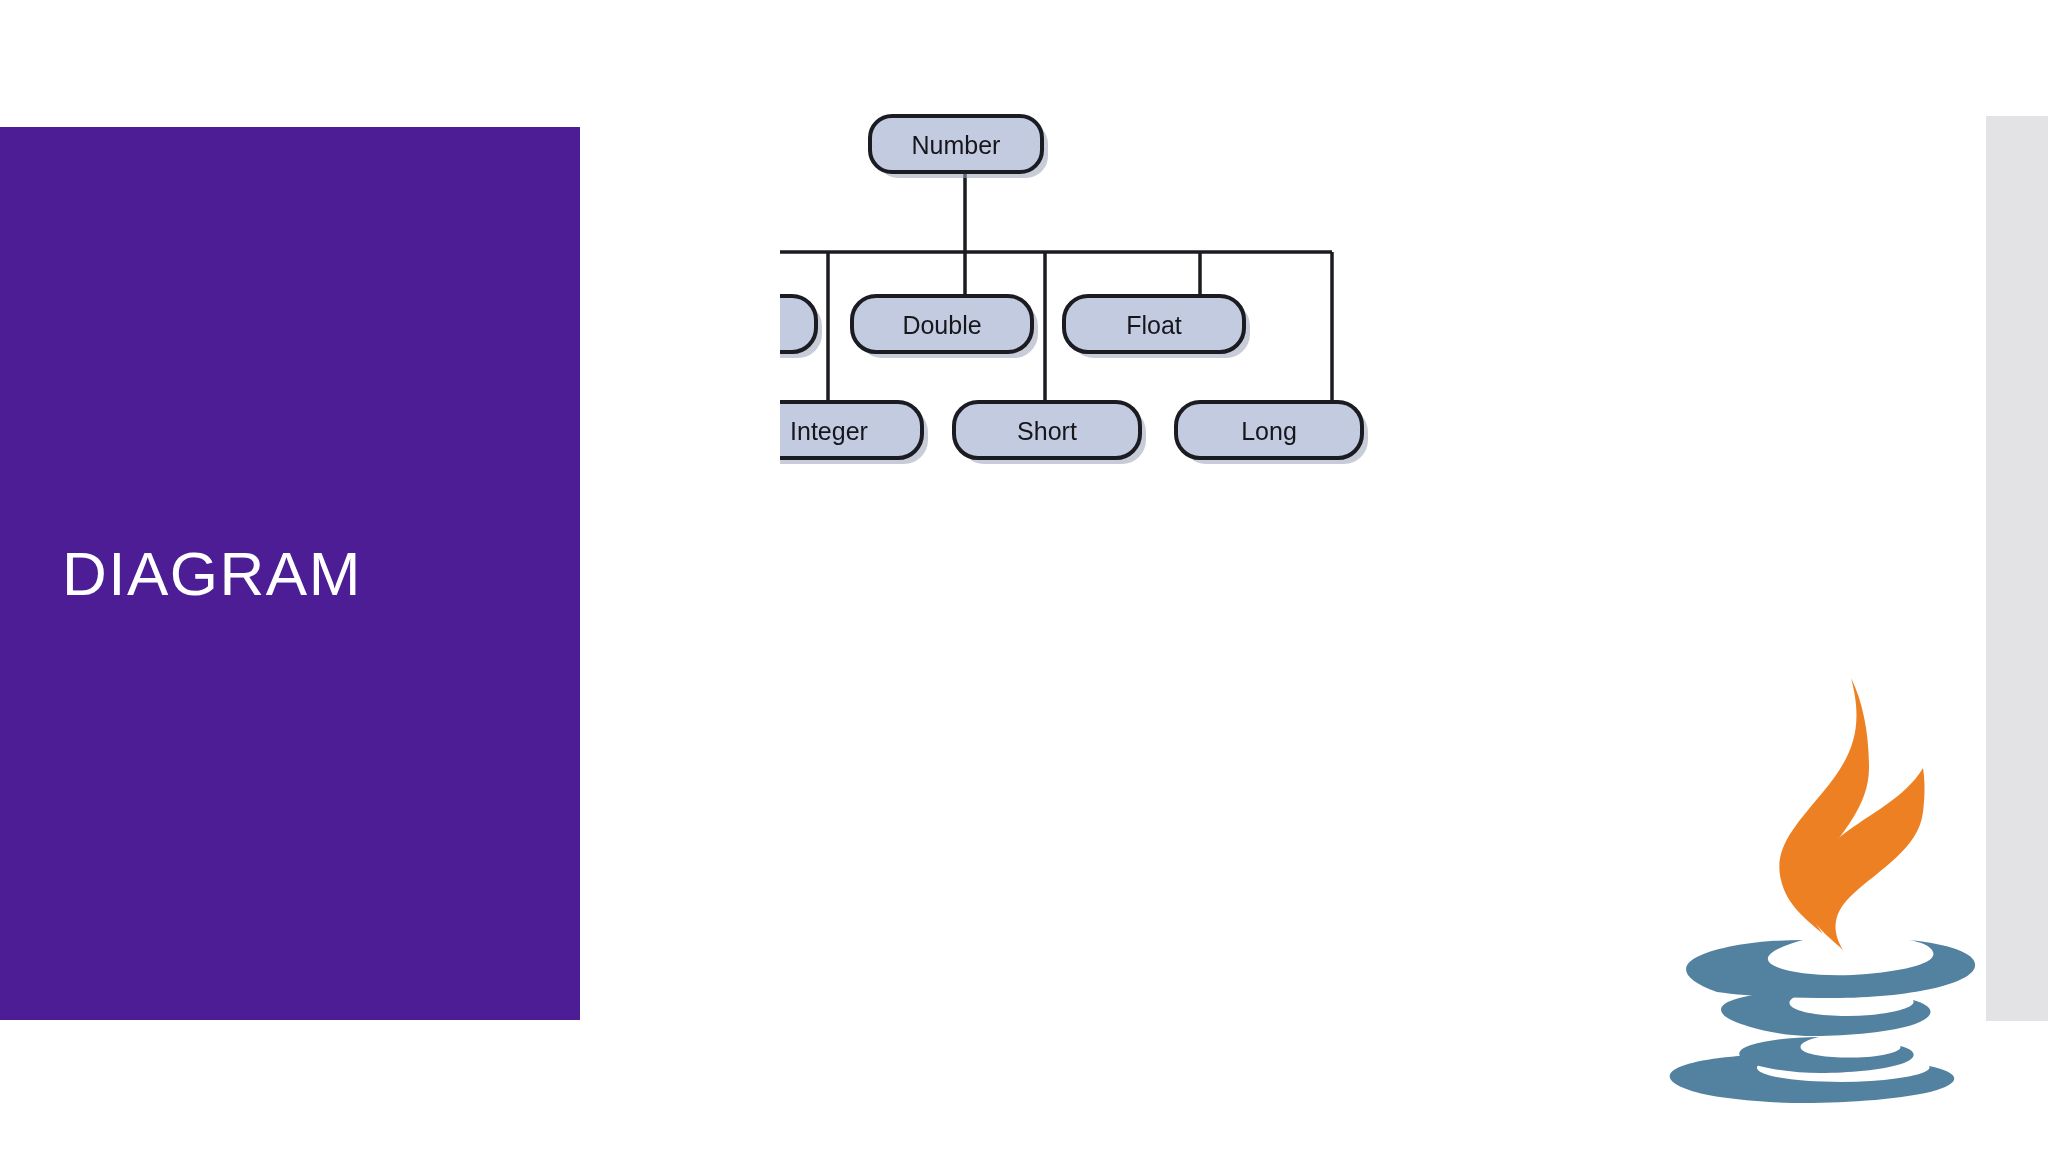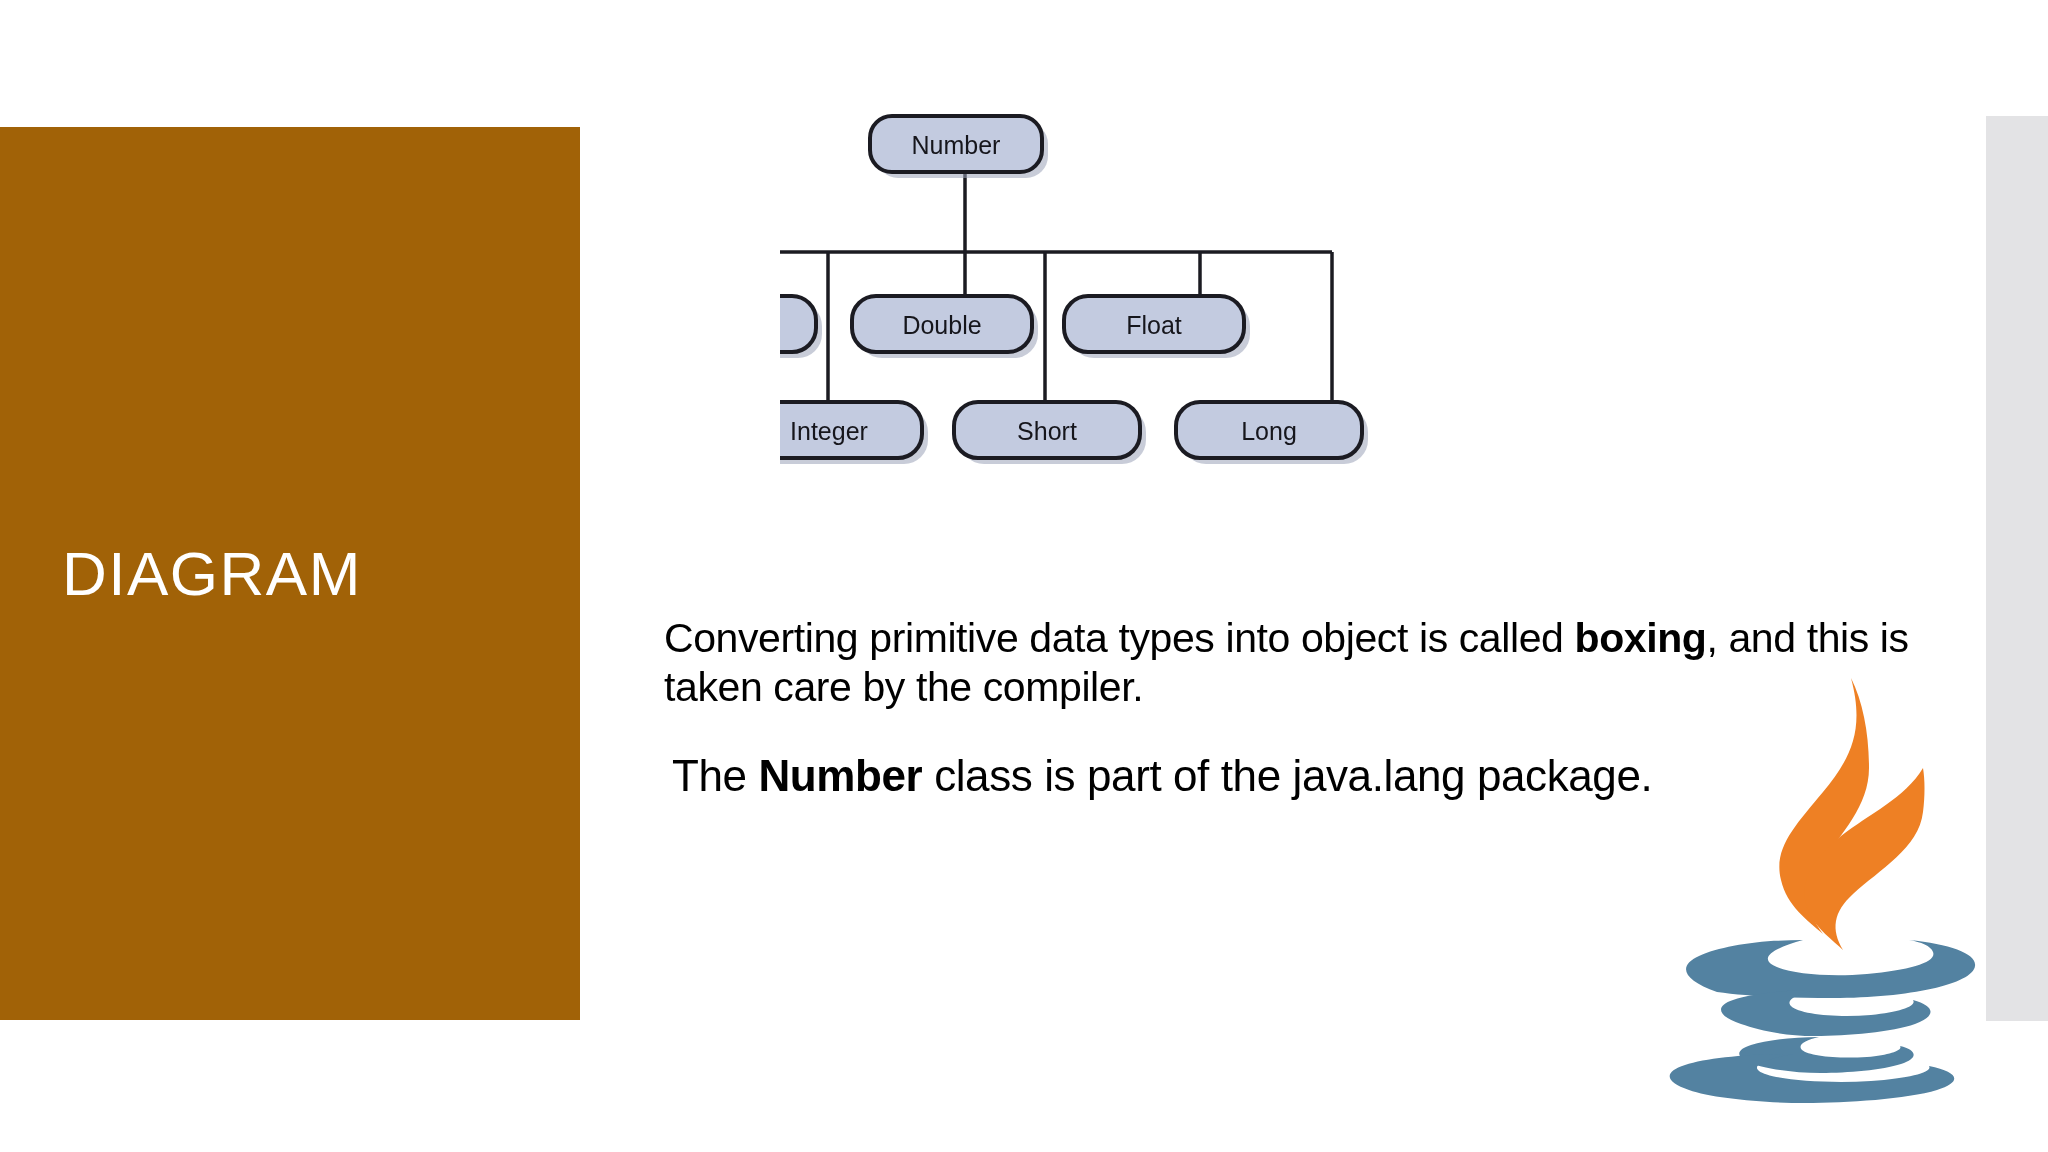--- a/index.html
+++ b/index.html
@@ -24,21 +24,21 @@
     background: #ffffff;
   }
 
   
   #title-panel {
     position: absolute;
     left: 0;
     top: 127px;
     width: 580px;
     height: 893px;
-    background: #a16207;
+    background: #4c1d95;
     display: flex;
     align-items: center;
     justify-content: flex-start;
   }
   #title-text {
     color: #ffffff;
     font-family: "Liberation Sans", sans-serif;
     font-size: 62px;
     font-weight: 400;
     letter-spacing: 1.5px;
@@ -190,25 +190,20 @@
       </g>
 
       <g>
         <rect class="node-shadow" x="402" y="308" width="186" height="56" rx="24" ry="24"></rect>
         <rect class="node-rect" x="396" y="302" width="186" height="56" rx="24" ry="24"></rect>
         <text class="node-label" x="489" y="331">Long</text>
       </g>
     </svg>
   </div>
 
-  <div id="body-copy">
-    <p class="para" id="para-1"><span>Converting primitive data types into object is called </span><b>boxing</b><span>, and this is taken care by the compiler.</span></p>
-
-    <p class="para" id="para-2"><span>The </span><b>Number</b><span> class is part of the java.lang package.</span></p>
-  </div>
 
   <div id="java-logo">
     <svg viewBox="0 0 345 432" xmlns="http://www.w3.org/2000/svg">
 
       <path fill="#EE8024" d="M 196 6
                C 210 58 196 86 168 120
                C 140 154 118 176 126 208
                C 132 234 152 248 168 262
                C 150 238 148 214 166 190
                C 186 162 214 134 214 96

